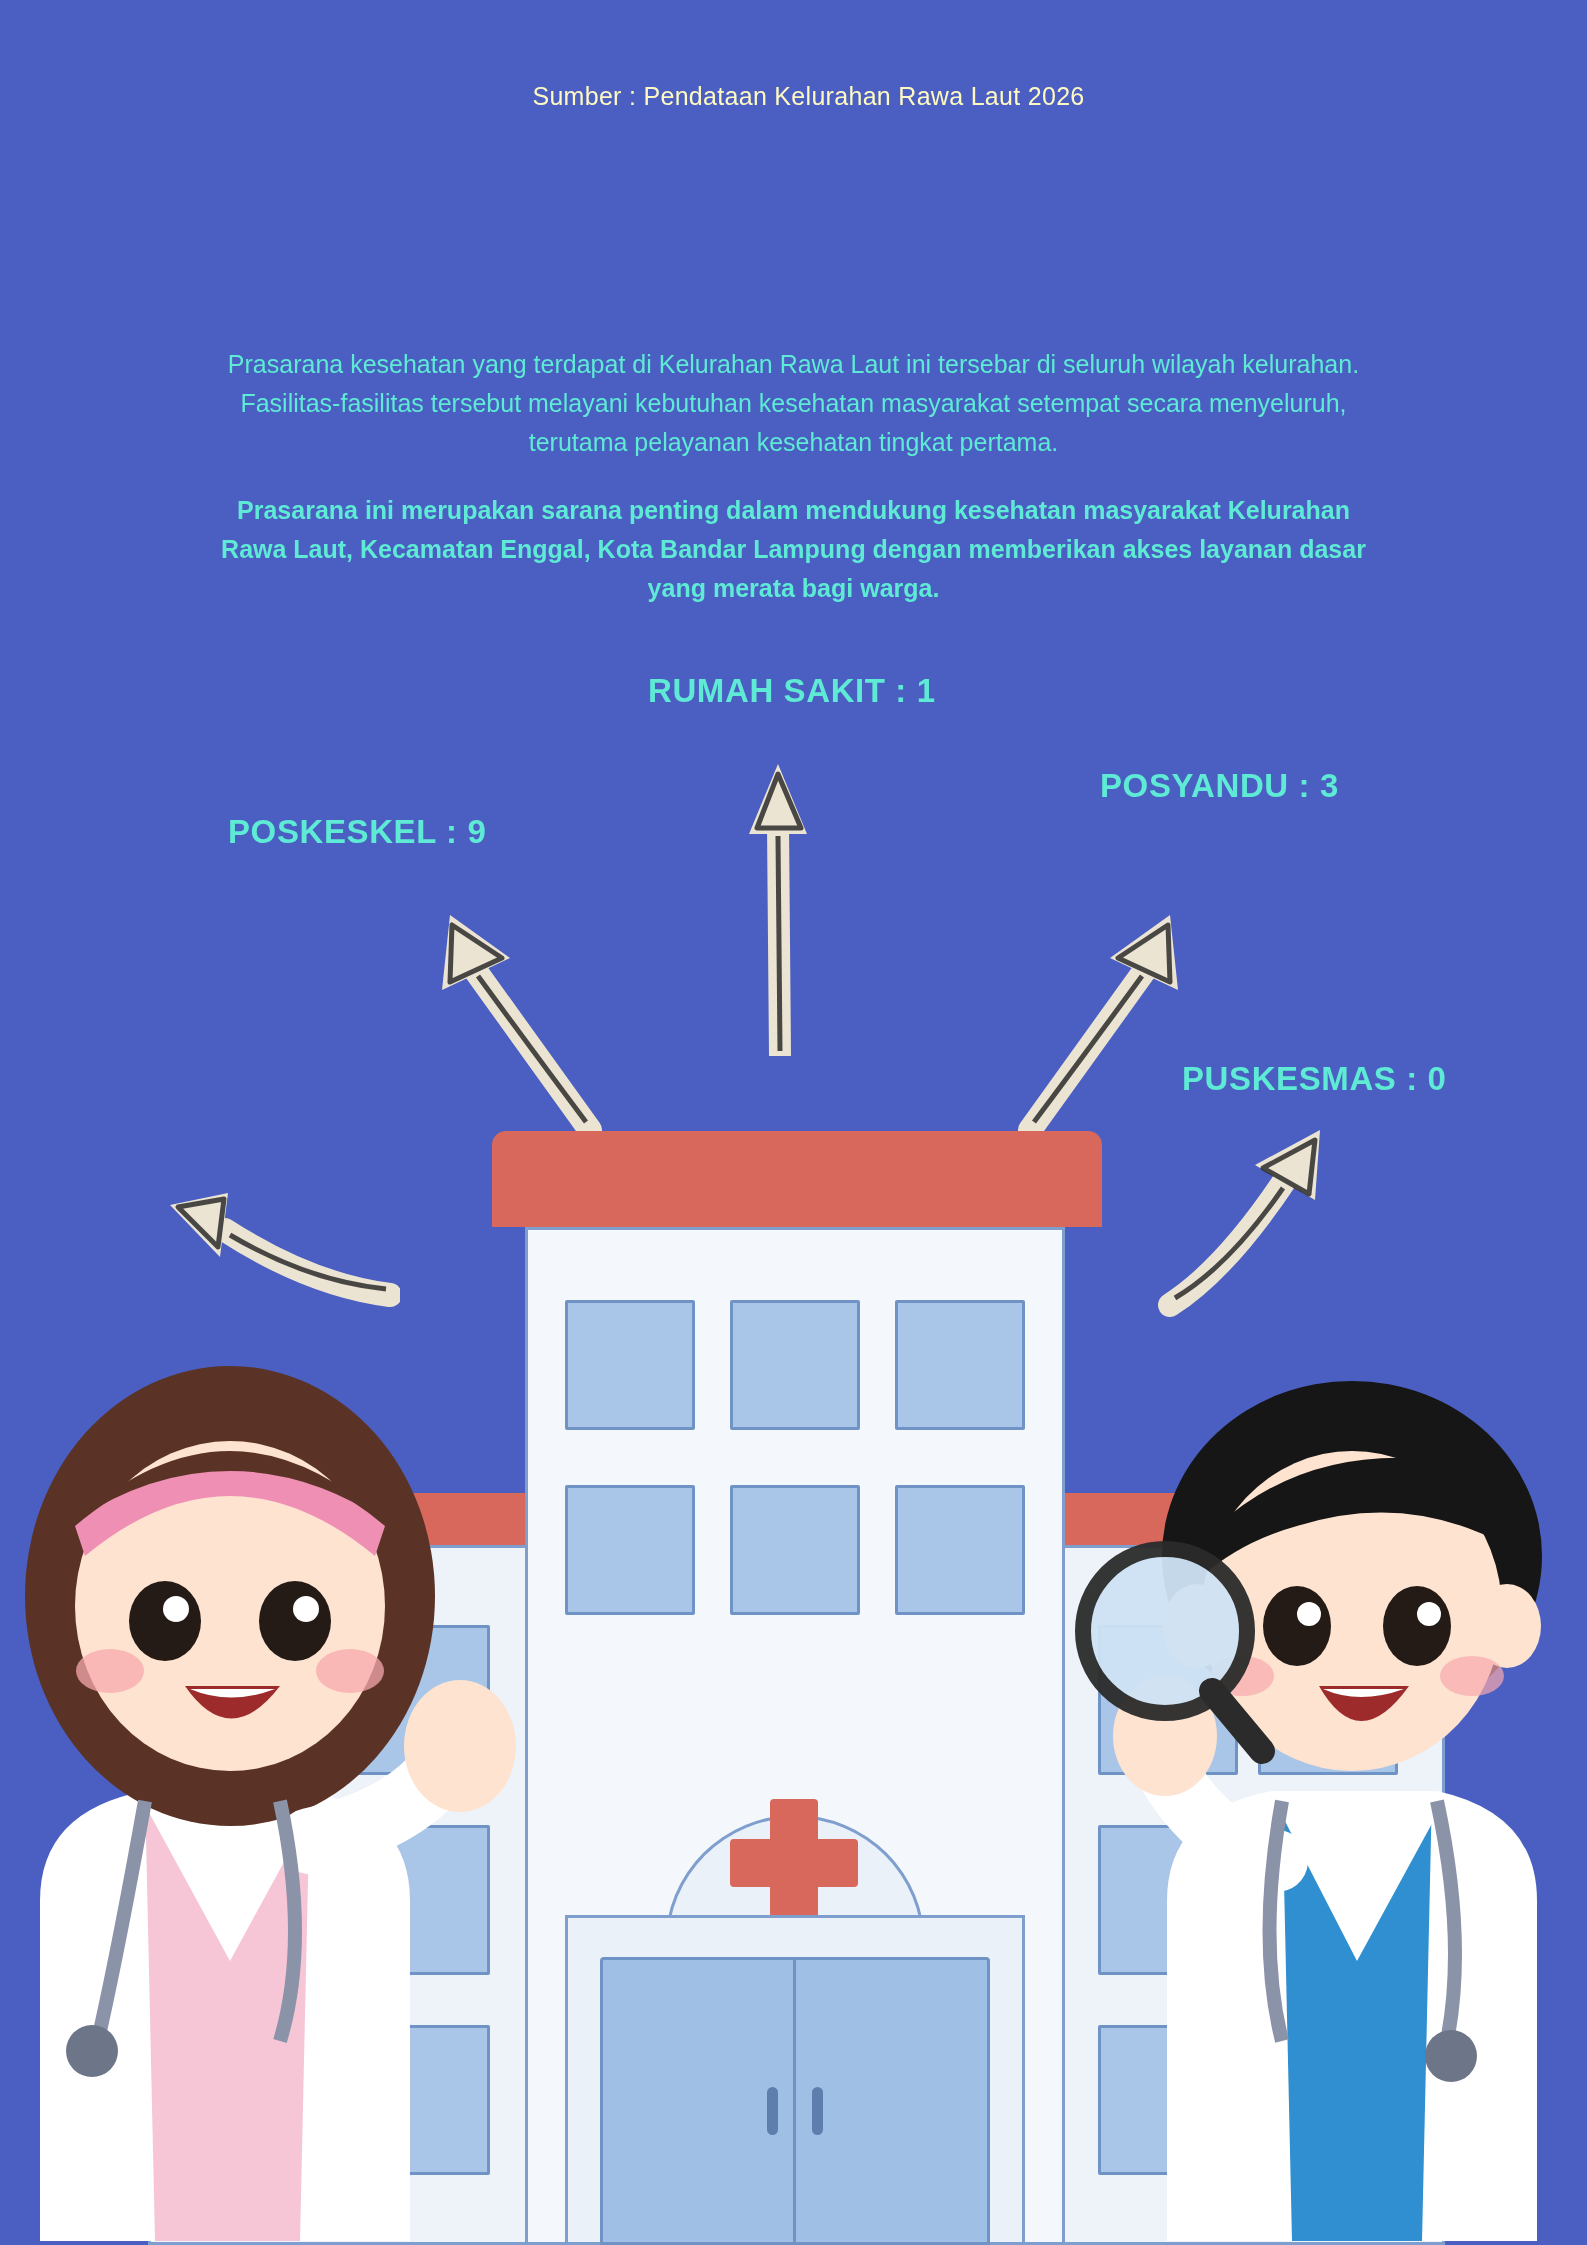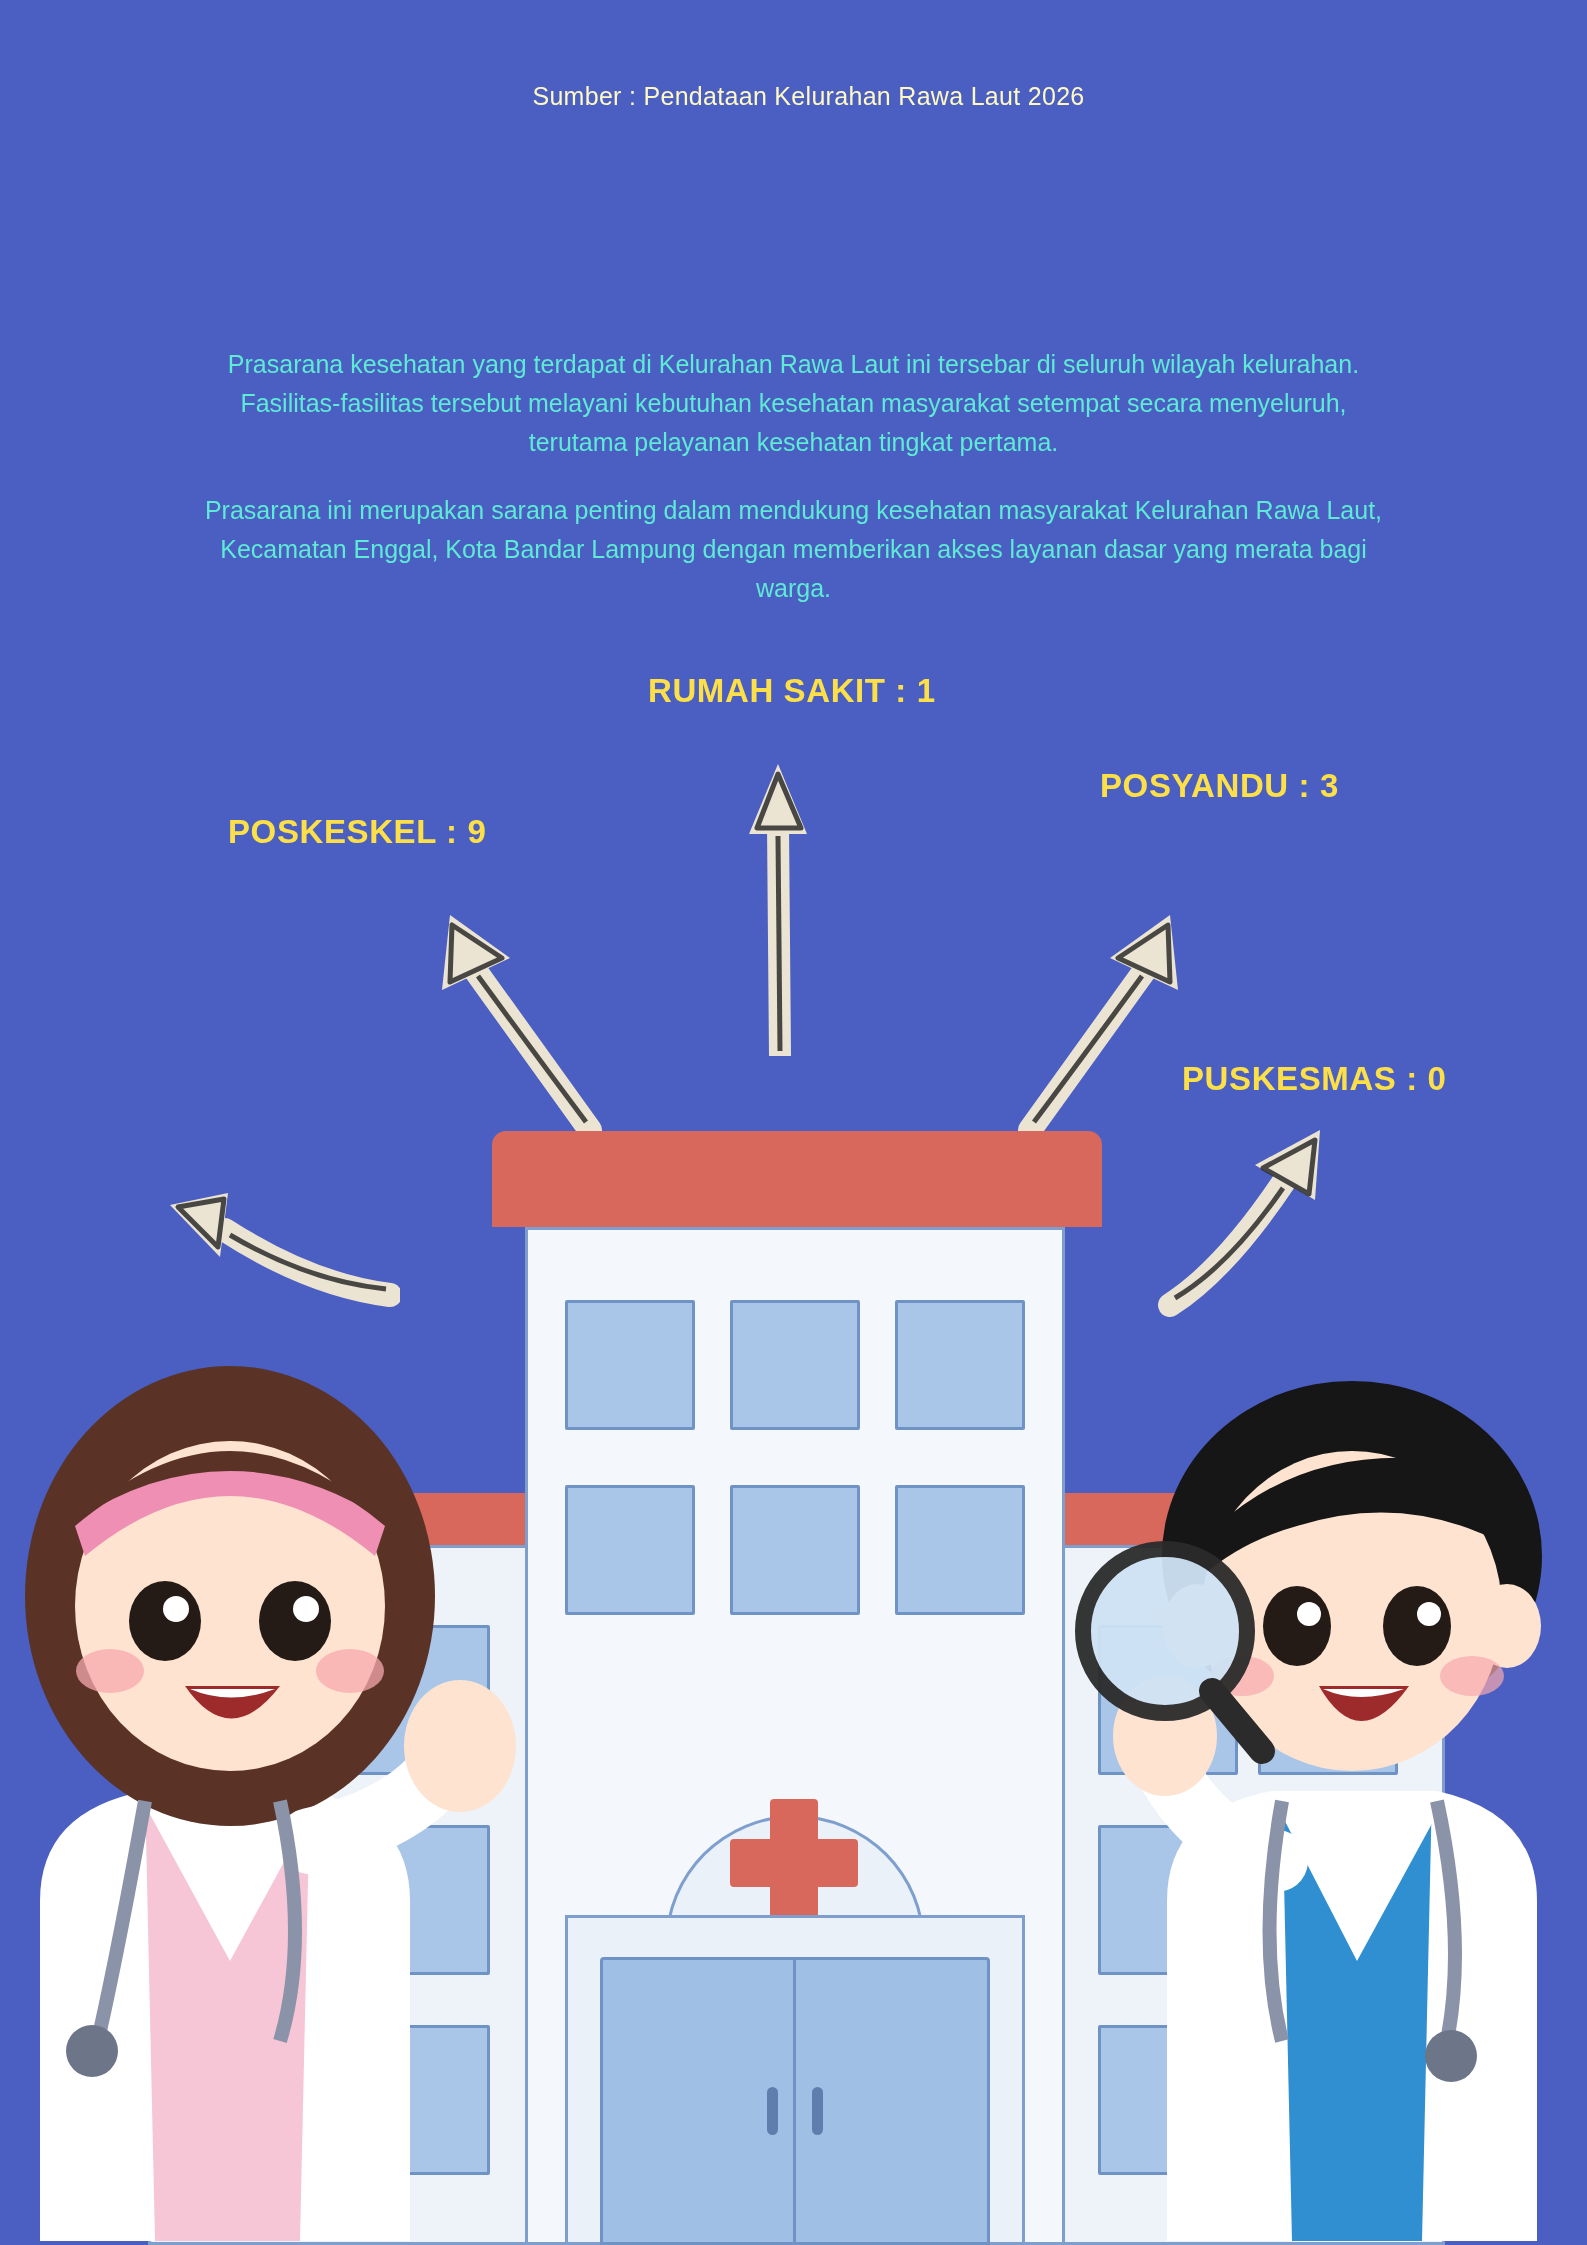--- a/index.html
+++ b/index.html
@@ -57,25 +57,26 @@
     text-align: center;
     color: #5eead4;
     font-size: 25px;
     line-height: 1.55;
   }
   .intro p {
     margin: 0 0 30px 0;
   }
   .intro p:last-child {
     margin-bottom: 0;
+    font-weight: bold;
   }
   
   .label {
     position: absolute;
-    color: #fde047;
+    color: #5eead4;
     font-size: 33px;
     font-weight: bold;
     letter-spacing: 0.6px;
     white-space: nowrap;
   }
   .lbl-rs      { top: 672px; left: 648px; }
   .lbl-posk    { top: 813px; left: 228px; }
   .lbl-posy    { top: 767px; left: 1100px; }
   .lbl-pustu   { top: 1078px; left: 30px; }
   .lbl-puskes  { top: 1060px; left: 1182px; }

